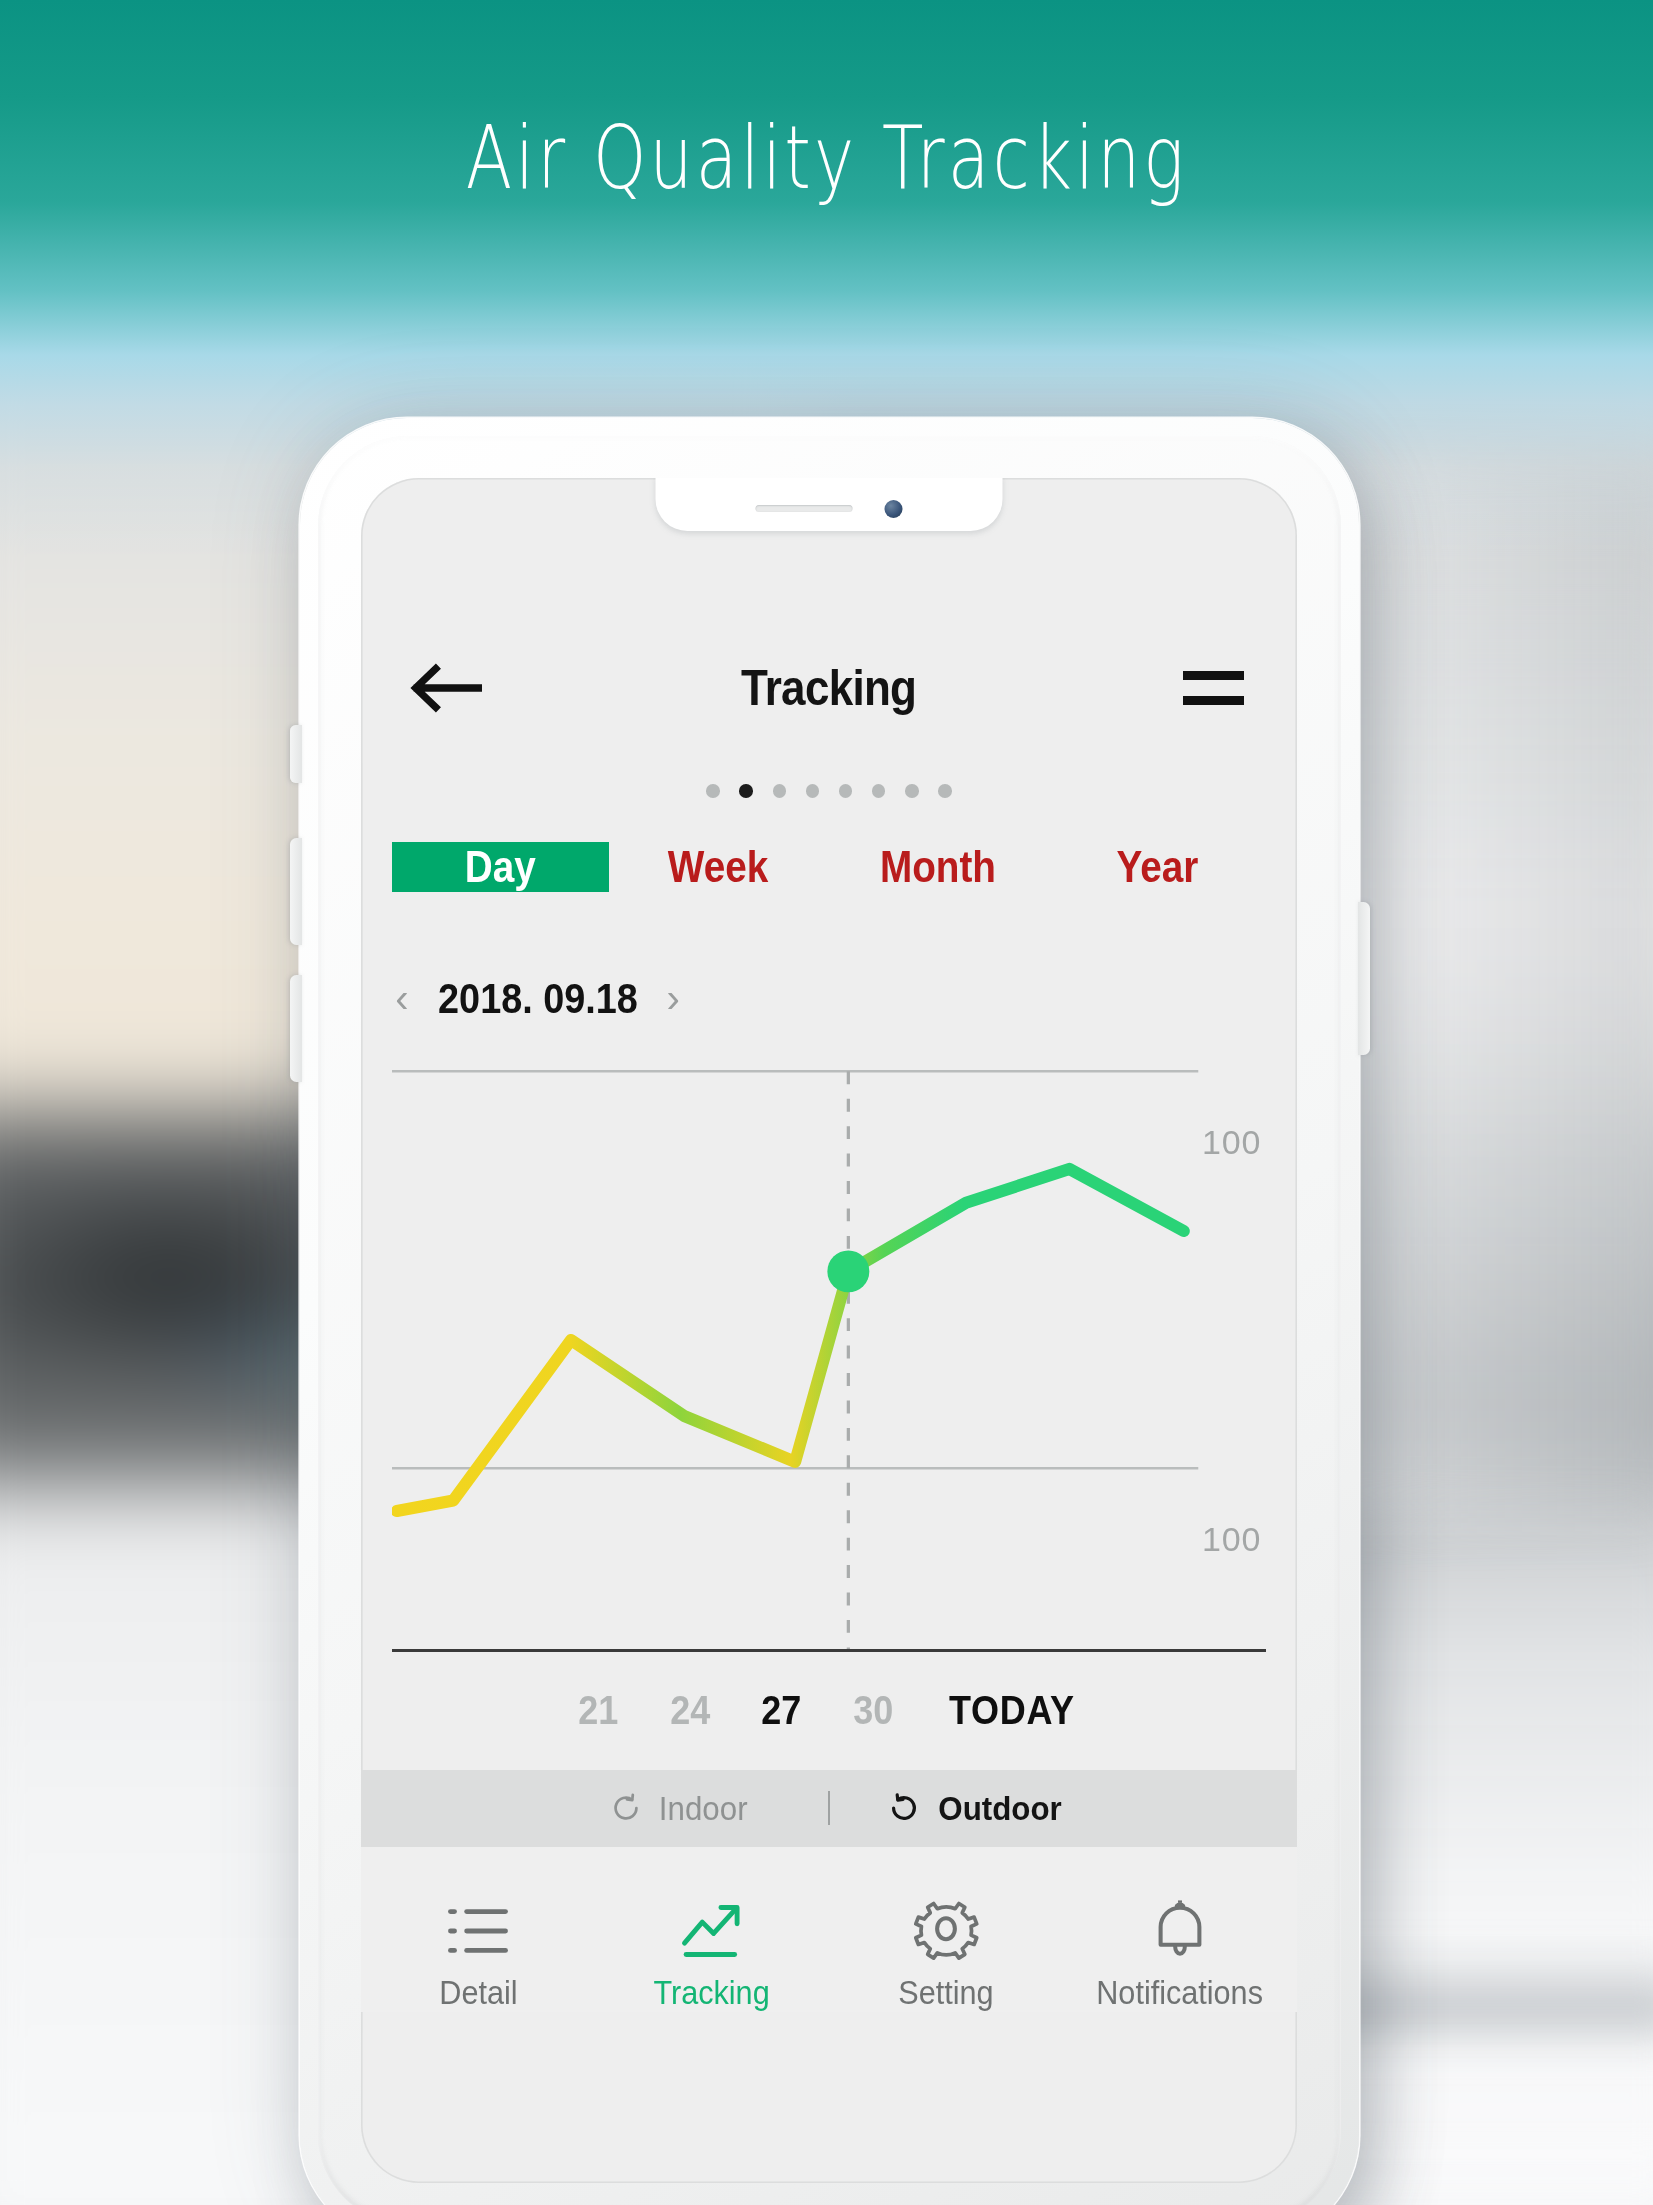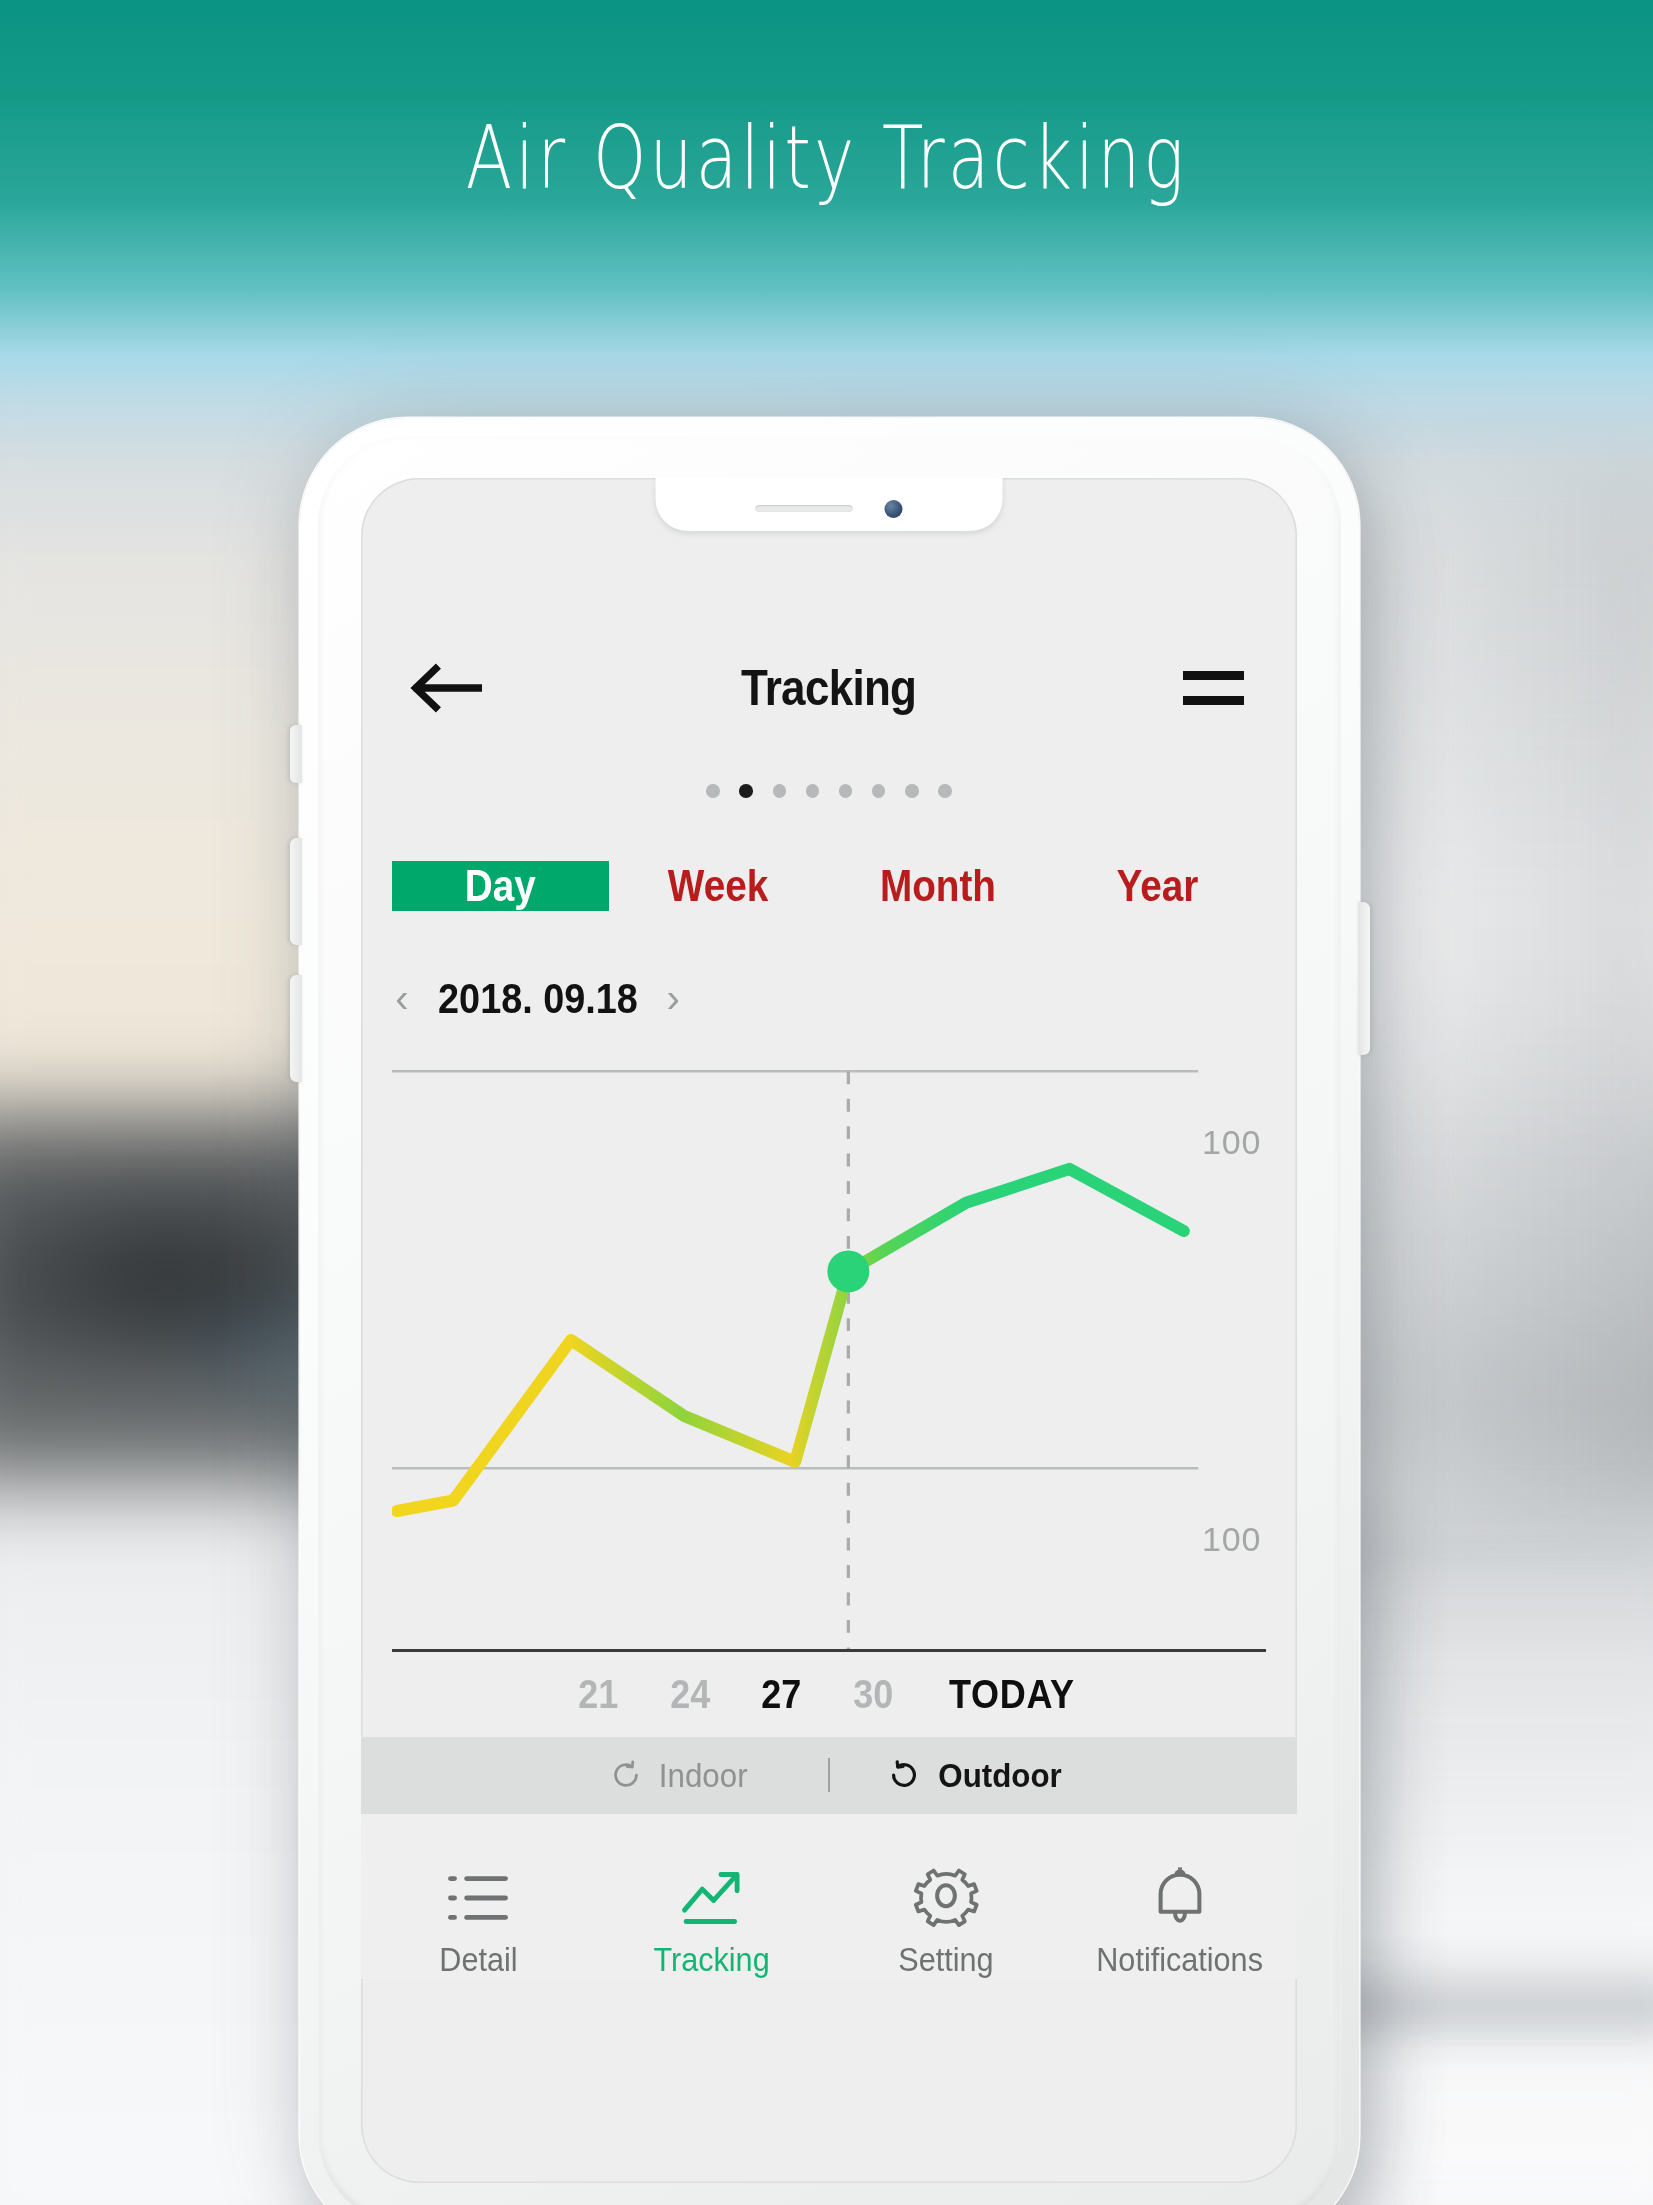--- a/index.html
+++ b/index.html
@@ -203,21 +203,21 @@
   .tab.edge-r { color:#dadddd; width: 121px; text-align:right; overflow:hidden; }
   .tab.mid    { width: 186px; text-align:center; }
   .tab.active { color: #0d0d0d; }
 
   .dots { display:flex; justify-content:center; gap:19.4px; margin-top: 32px; }
   .dot { width:13.7px; height:13.7px; border-radius:50%; background:#b6b9b9; }
   .dot.on { background:#1c1c1c; }
 
   
   .segs {
-    display: flex; align-items: center;
+    display: flex; align-items: flex-start;
     margin-top: 44px; height: 89px;
   }
   .seg {
     flex: 1;
     display:flex; align-items:center; justify-content:center;
     font-family: "Liberation Sans Narrow","Liberation Sans",sans-serif;
     font-size: 44px; font-weight: 700; color:#b91c1c;
     transform-origin:50% 50%;
   }
   .seg span { transform: scaleX(.88); display:block; }
@@ -255,21 +255,21 @@
     position:absolute; right: 4.8px;
     font-family:"Liberation Sans Narrow","Liberation Sans",sans-serif;
     font-size: 34px; color:#a3a6a6; letter-spacing:0.8px;
   }
   .ylab.top { top: 63px; }
   .ylab.bot { top: 460px; }
 
   
   .xaxis {
     display:flex; align-items:center; justify-content:center;
-    gap: 47px; height: 88px;
+    gap: 47px; height: 121px;
     border-top: 3.2px solid #3a3a3a;
     font-family:"Liberation Sans Narrow","Liberation Sans",sans-serif;
   }
   .xt { font-size: 40px; font-weight:700; color:#b3b6b6; transform:scaleX(.9); }
   .xt.on { color:#0f0f0f; }
   .xt.today { font-size: 40px; letter-spacing: 0.8px; }
 
   
   .io {
     margin: 0 -31px;

